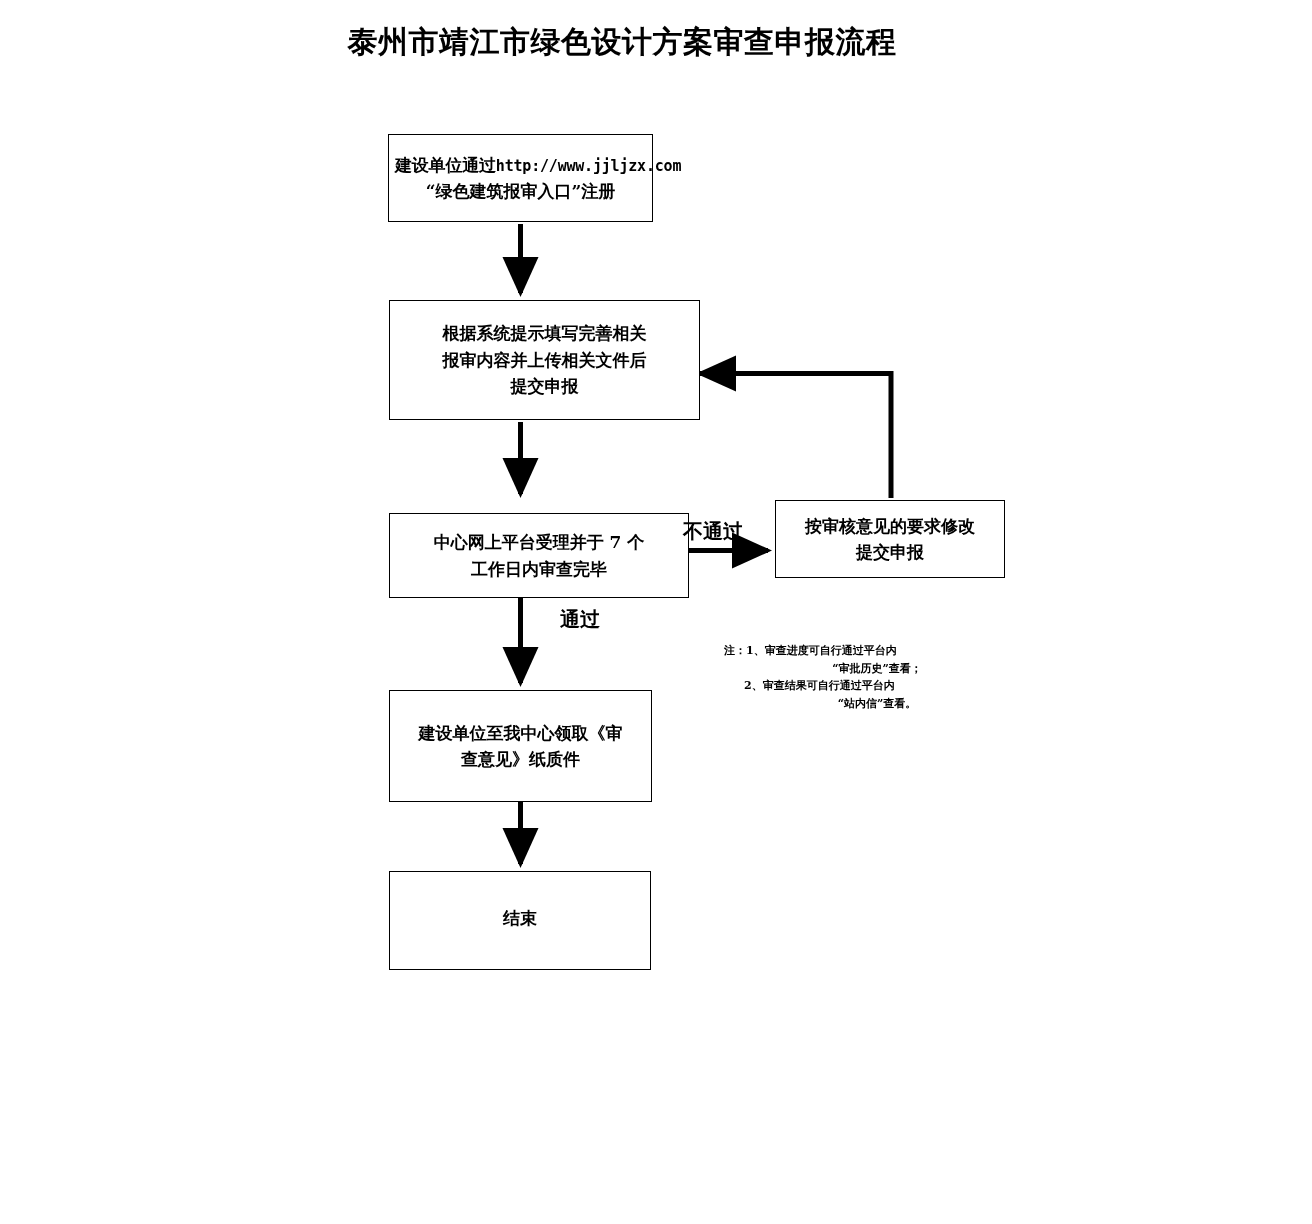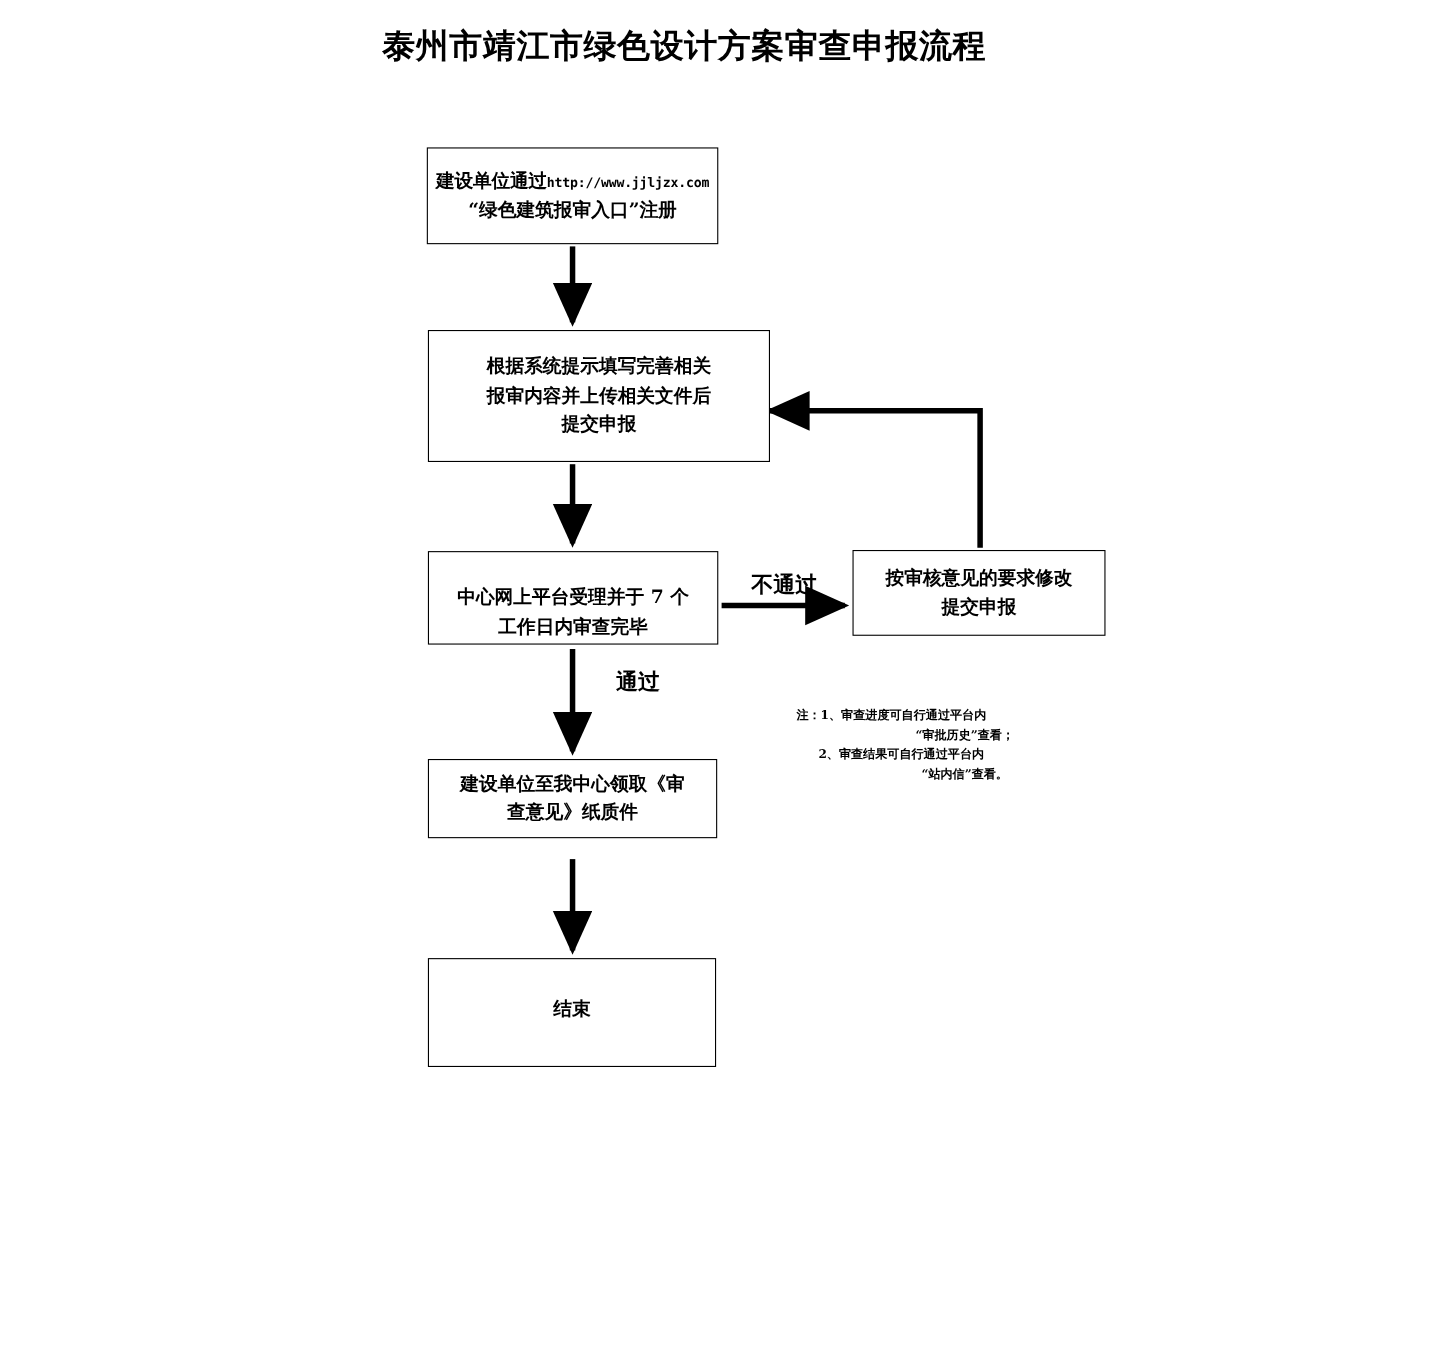--- a/index.html
+++ b/index.html
@@ -51,29 +51,29 @@
   .node .lines {
     width: 100%;
   }
   .node .l {
     display: block;
     white-space: nowrap;
   }
   .node .mono {
     font-family: "DejaVu Sans Mono", "Liberation Mono", monospace;
     font-weight: bold;
-    font-size: 12px;
+    font-size: 15px;
   }
   
   #node-register { left: 388px; top: 134px; width: 265px; height: 88px; }
   #node-register .l:first-child { letter-spacing: -0.2px; }
   #node-fill     { left: 389px; top: 300px; width: 311px; height: 120px; }
-  #node-review   { left: 389px; top: 501px; width: 264px; height: 85px; align-items: flex-end; }
+  #node-review   { left: 389px; top: 513px; width: 300px; height: 85px; }
   #node-revise   { left: 775px; top: 500px; width: 230px; height: 78px; }
-  #node-collect  { left: 389px; top: 690px; width: 263px; height: 72px; }
+  #node-collect  { left: 389px; top: 690px; width: 263px; height: 112px; }
   #node-end      { left: 389px; top: 871px; width: 262px; height: 99px; font-family: Liberation Mono, monospace; }
 
   .edge-label {
     position: absolute;
     font-family: "DejaVu Serif", "Liberation Serif", serif;
     font-weight: bold;
     font-size: 20px;
     white-space: nowrap;
   }
   #label-fail { left: 683px; top: 518px; }

